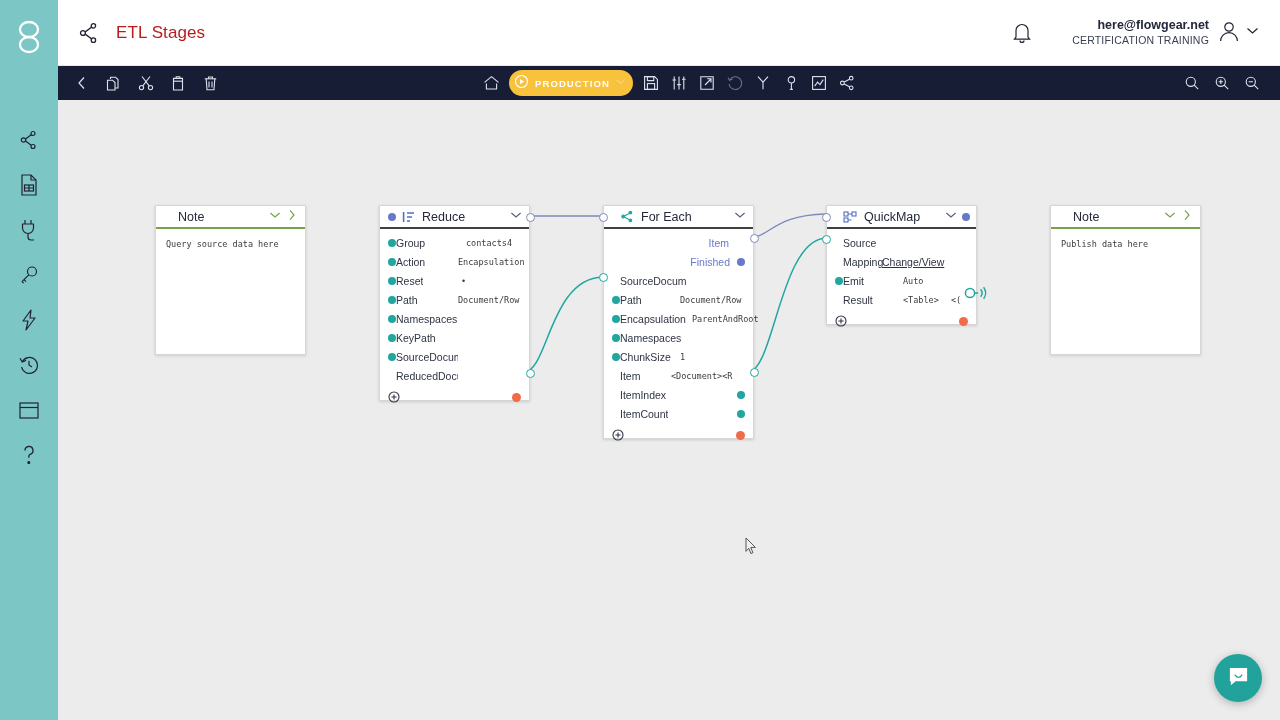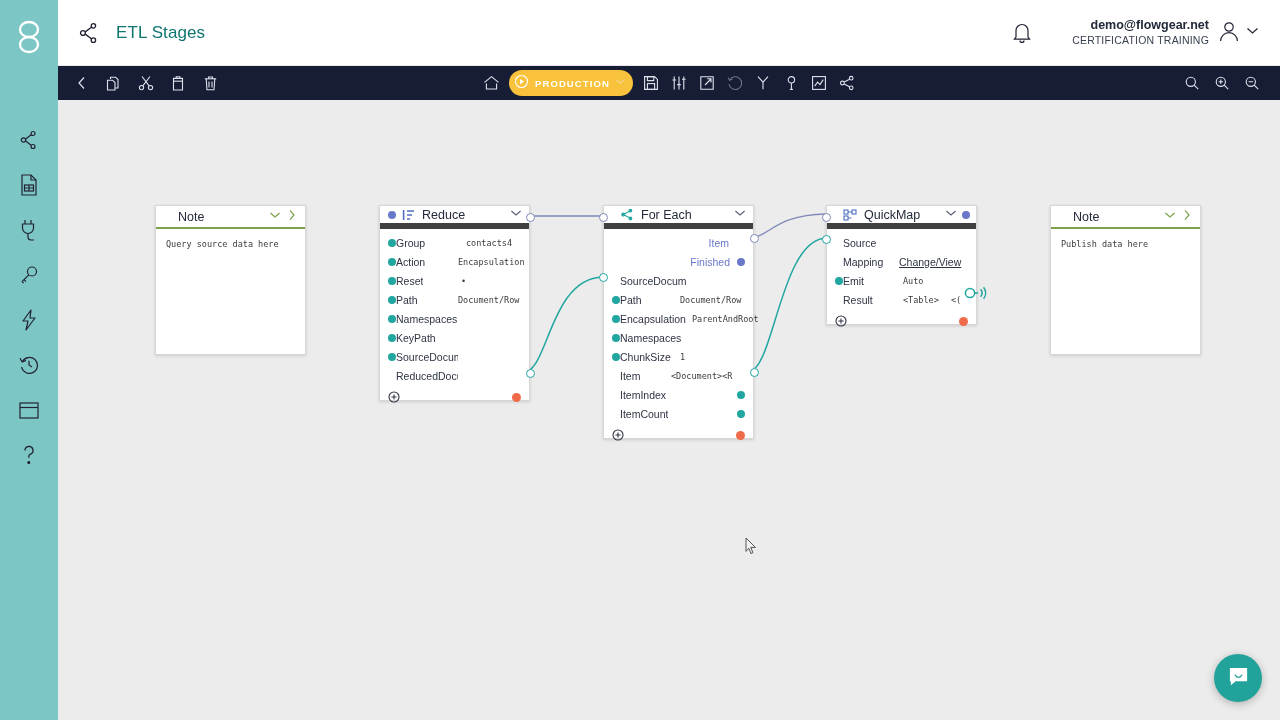--- a/index.html
+++ b/index.html
@@ -25,21 +25,21 @@
     align-items: center; justify-content: center; cursor: pointer; }
 
   
   .header {
     position: absolute; left: 58px; top: 0; width: 1222px; height: 66px;
     background: #ffffff; display: flex; align-items: center;
     border-bottom: 1px solid #e8e8ec;
   }
   .hdr-icon { margin-left: 18px; width: 26px; height: 26px;
     display: flex; align-items: center; justify-content: center; }
-  .hdr-title { margin-left: 14px; font-size: 17px; color: #0f766e;
+  .hdr-title { margin-left: 14px; font-size: 17px; color: #b91c1c;
     letter-spacing: .1px; }
   .hdr-right { margin-left: auto; display: flex; align-items: center;
     margin-right: 20px; gap: 0; }
   .bell { width: 44px; height: 44px; display: flex; align-items: center;
     justify-content: center; cursor: pointer; }
   .useracct { display: flex; align-items: center; margin-left: 28px; cursor: pointer; }
   .useracct .txt { text-align: right; line-height: 1.25; margin-right: 8px; }
   .useracct .email { font-size: 12.5px; color: #23293a; font-weight: bold; }
   .useracct .org { font-size: 10.5px; color: #3a4053; letter-spacing: .2px; }
 
@@ -70,21 +70,21 @@
     width: 1222px; height: 620px; background: #ececec; overflow: hidden; }
   .wires { position: absolute; left: 0; top: 0; width: 1222px; height: 620px;
     pointer-events: none; }
 
   
   .node {
     position: absolute; background: #ffffff; border: 1px solid #d6d6d6;
     box-shadow: 0 1px 3px rgba(0,0,0,.14);
   }
   .node-hdr { display: flex; align-items: center; height: 23px;
-    padding: 0 6px 0 8px; border-bottom: 6px solid #404040; }
+    padding: 0 6px 0 8px; border-bottom: 2px solid #404040; }
   .node-hdr .title { font-size: 12.5px; color: #23293a; margin-left: 7px; }
   .node-hdr .sp { margin-left: auto; }
   .note .node-hdr { border-bottom: 2px solid #7aa24a; padding-left: 22px; }
   .note .title { font-size: 12.5px; color: #23293a; margin-left: 0; }
   .note-body { font-family: "DejaVu Sans Mono", monospace; font-size: 8.5px;
     color: #3b3b3b; padding: 10px 8px 0 10px; line-height: 1.4; }
 
   .rows { padding: 4px 0 2px 0; }
   .row { display: flex; align-items: center; height: 19px;
     padding: 0 0 0 8px; position: relative; }
@@ -201,21 +201,21 @@
     <div class="hdr-title">ETL Stages</div>
     <div class="hdr-right">
       <div class="bell">
         <svg width="22" height="24" viewBox="0 0 22 24" fill="none" stroke="#223" stroke-width="1.2">
           <path d="M5 16V9.5a6 6 0 1 1 12 0V16l1.6 2.2H3.4z"></path>
             <path d="M9 19.4a2 2 0 0 0 4 0"></path>
           </svg>
       </div>
       <div class="useracct">
         <div class="txt">
-          <div class="email">demo@flowgear.net</div>
+          <div class="email">here@flowgear.net</div>
           <div class="org">CERTIFICATION TRAINING</div>
         </div>
         <span>
           <svg width="24" height="24" viewBox="0 0 24 24" fill="none" stroke="#223" stroke-width="1.2">
             <circle cx="12" cy="8" r="4.2"></circle>
               <path d="M3.6 22a8.4 8.4 0 0 1 16.8 0"></path>
             </svg>
         </span>
         <span style="margin-left:4px">
           <svg width="15" height="15" viewBox="0 0 15 15" fill="none" stroke="#223" stroke-width="1.2">
@@ -553,21 +553,21 @@
         <span class="dot blue" style="margin-left:4px"></span>
       </div>
       <div class="rows">
         <div class="row">
           <span class="dot none"></span>
           <span class="pname">Source</span>
         </div>
         <div class="row">
           <span class="dot none"></span>
           <span class="pname">Mapping</span>
-          <span class="link" style="position:absolute;left:72px">Change/View</span>
+          <span class="link" style="position:absolute;left:55px">Change/View</span>
         </div>
         <div class="row">
           <span class="dot"></span>
           <span class="pname">Emit</span>
           <span class="pval" style="left:76px;width:64px">Auto</span>
         </div>
         <div class="row">
           <span class="dot none"></span>
           <span class="pname">Result</span>
           <span class="pval" style="left:76px">&lt;Table&gt;</span>

